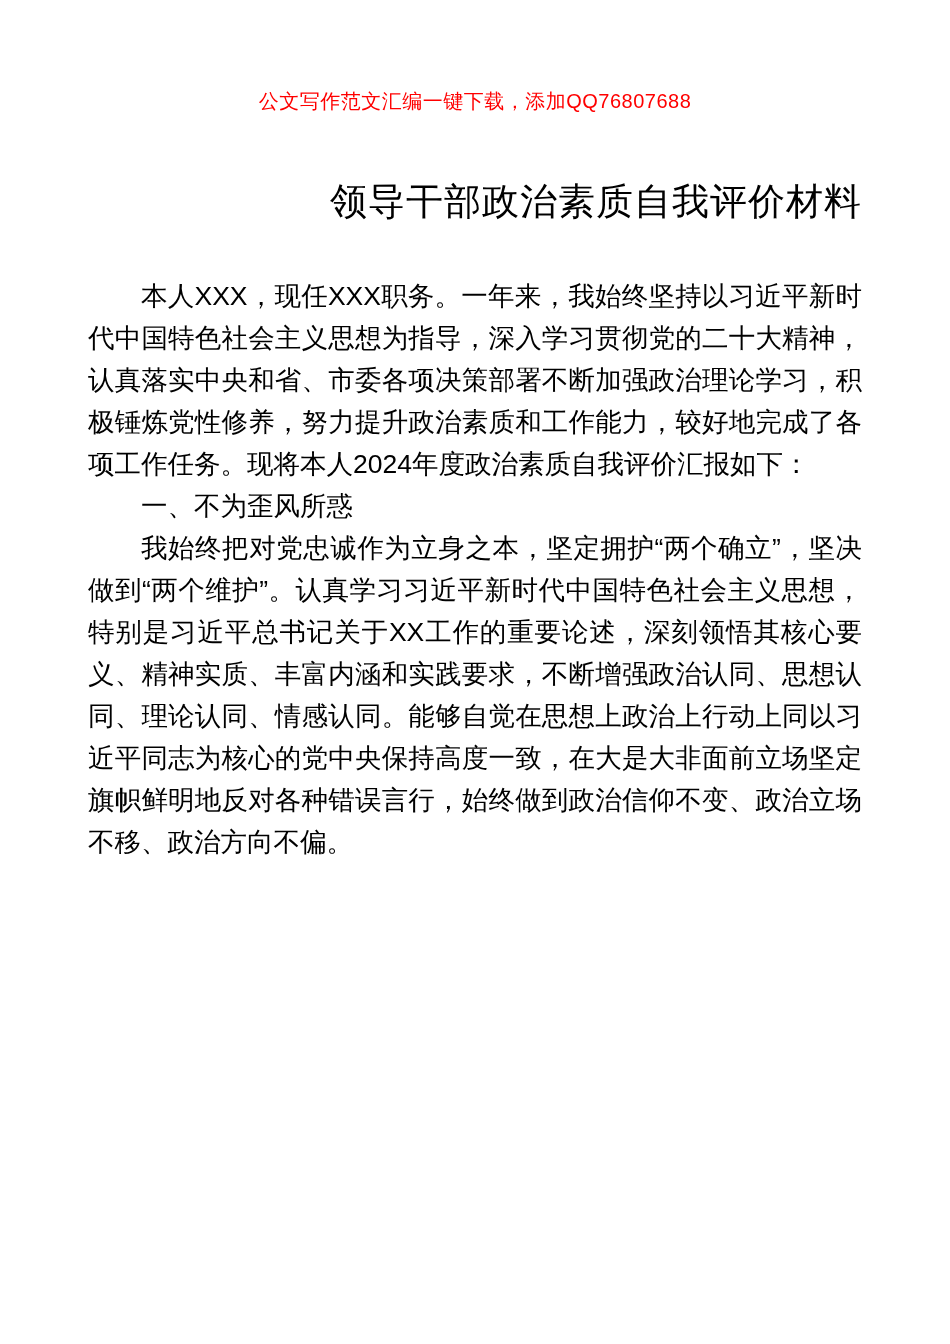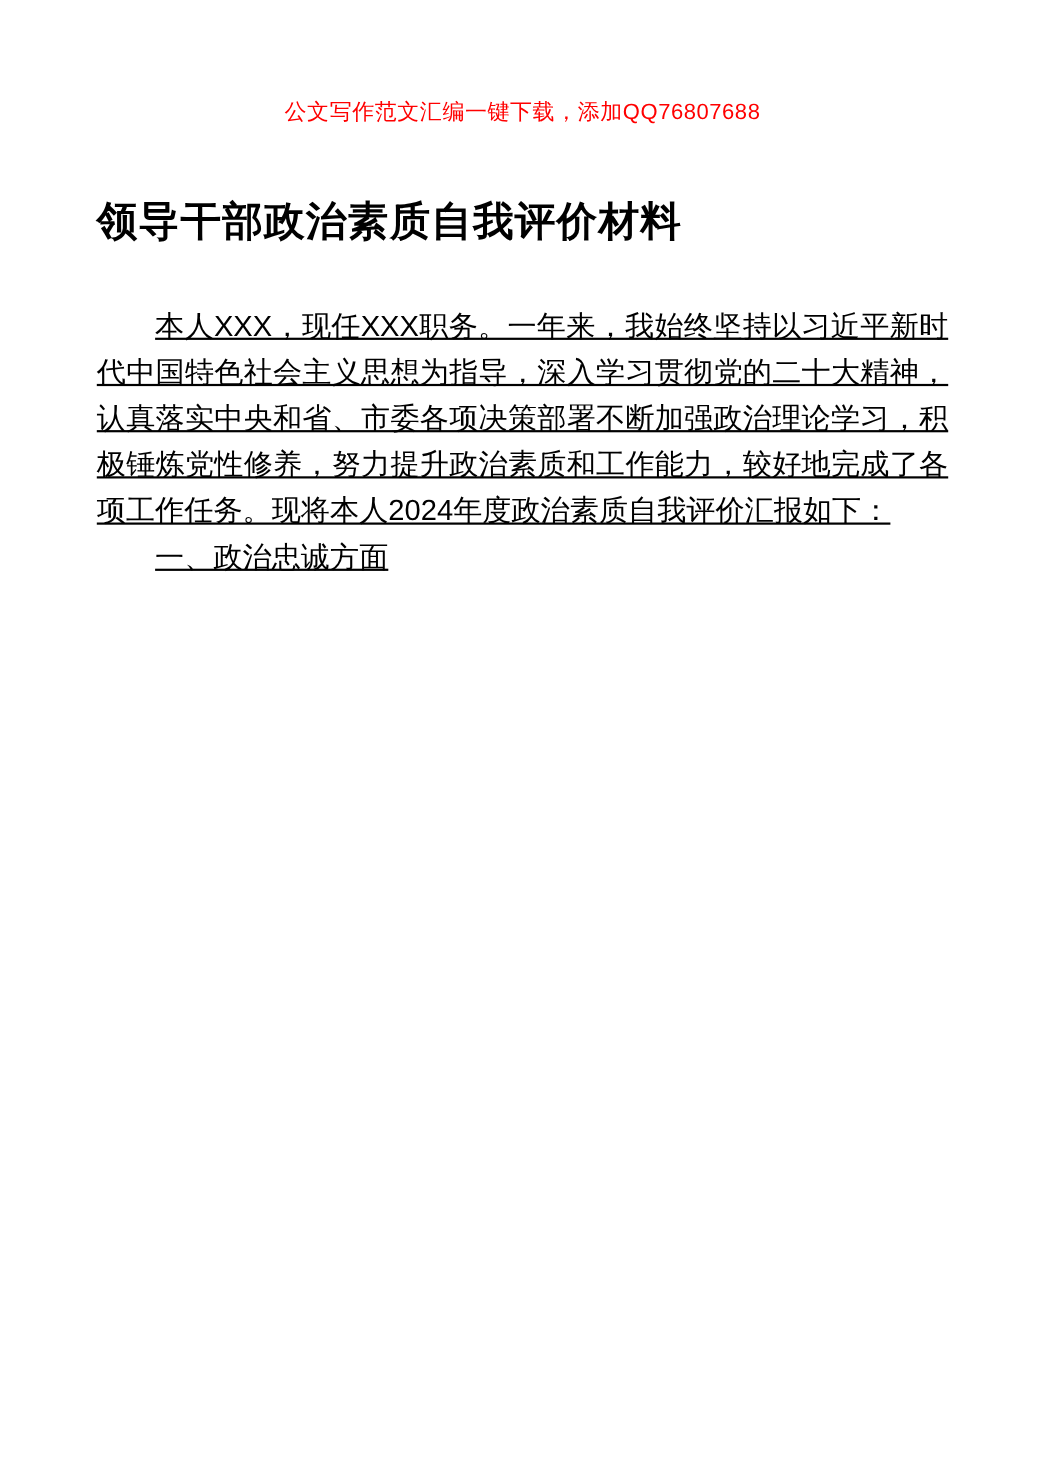--- a/index.html
+++ b/index.html
@@ -25,53 +25,53 @@
   .watermark {
     text-align: center;
     color: #ff0000;
     font-size: 20px;
     letter-spacing: 0.5px;
     padding-top: 88px;
     font-family: "Liberation Sans", sans-serif;
     white-space: nowrap;
   }
   .doc-title {
-    text-align: left;
+    text-align: right;
     font-size: 37px;
-    font-weight: bold;
+    font-weight: normal;
     letter-spacing: 1px;
     margin-top: 62px;
     margin-bottom: 0;
     font-family: "Liberation Sans", sans-serif;
   }
   .body-text {
     margin-top: 48px;
   }
   p.para {
     margin: 0;
     font-size: 26.5px;
     line-height: 42px;
     text-align: justify;
     text-justify: inter-ideograph;
     text-indent: 2em;
     font-family: "Liberation Sans", sans-serif;
     letter-spacing: 0px;
-    text-decoration: underline;
   }
   p.para + p.para {
     margin-top: 0px;
   }
 </style>
 </head>
 <body>
 
 <div class="page">
 
   <div class="watermark">公文写作范文汇编一键下载，添加QQ76807688</div>
 
   <h1 class="doc-title">领导干部政治素质自我评价材料</h1>
 
   <div class="body-text">
     <p class="para">本人XXX，现任XXX职务。一年来，我始终坚持以习近平新时代中国特色社会主义思想为指导，深入学习贯彻党的二十大精神，认真落实中央和省、市委各项决策部署不断加强政治理论学习，积极锤炼党性修养，努力提升政治素质和工作能力，较好地完成了各项工作任务。现将本人2024年度政治素质自我评价汇报如下：</p>
-    <p class="para">一、政治忠诚方面</p>
+    <p class="para">一、不为歪风所惑</p>
+    <p class="para">我始终把对党忠诚作为立身之本，坚定拥护“两个确立”，坚决做到“两个维护”。认真学习习近平新时代中国特色社会主义思想，特别是习近平总书记关于XX工作的重要论述，深刻领悟其核心要义、精神实质、丰富内涵和实践要求，不断增强政治认同、思想认同、理论认同、情感认同。能够自觉在思想上政治上行动上同以习近平同志为核心的党中央保持高度一致，在大是大非面前立场坚定旗帜鲜明地反对各种错误言行，始终做到政治信仰不变、政治立场不移、政治方向不偏。</p>
   </div>
 
 </div>
 
 </body></html>

